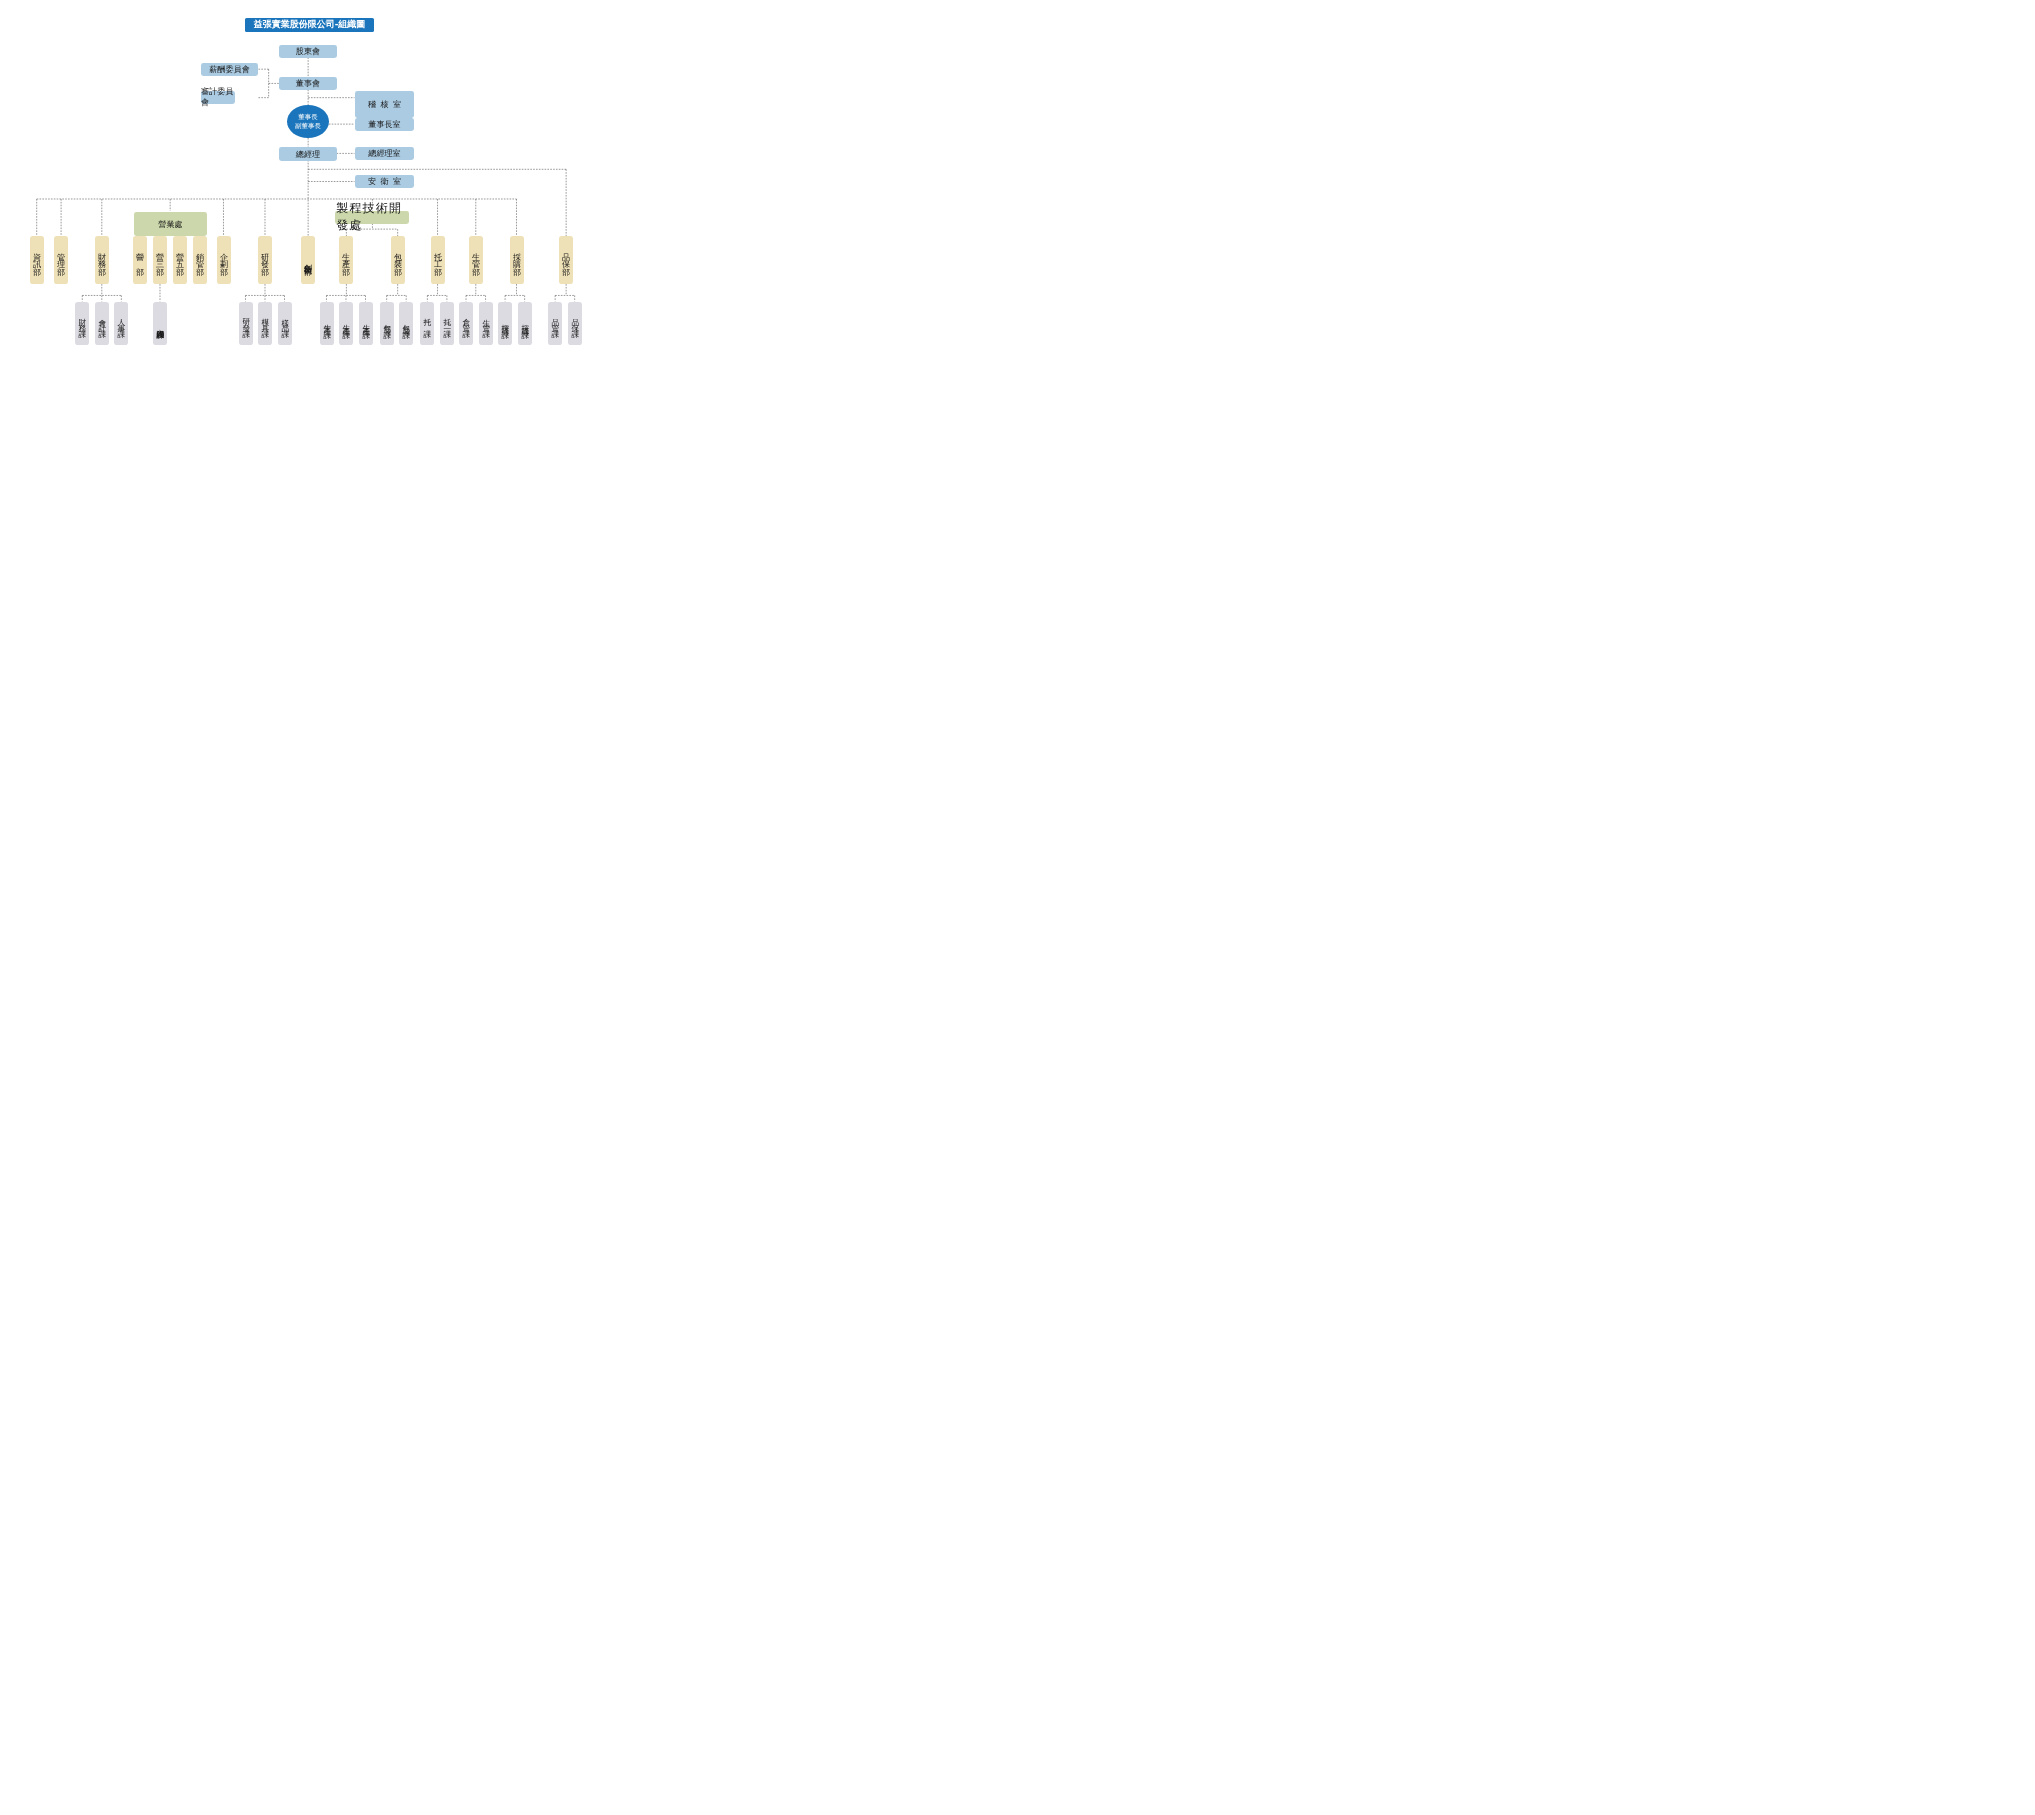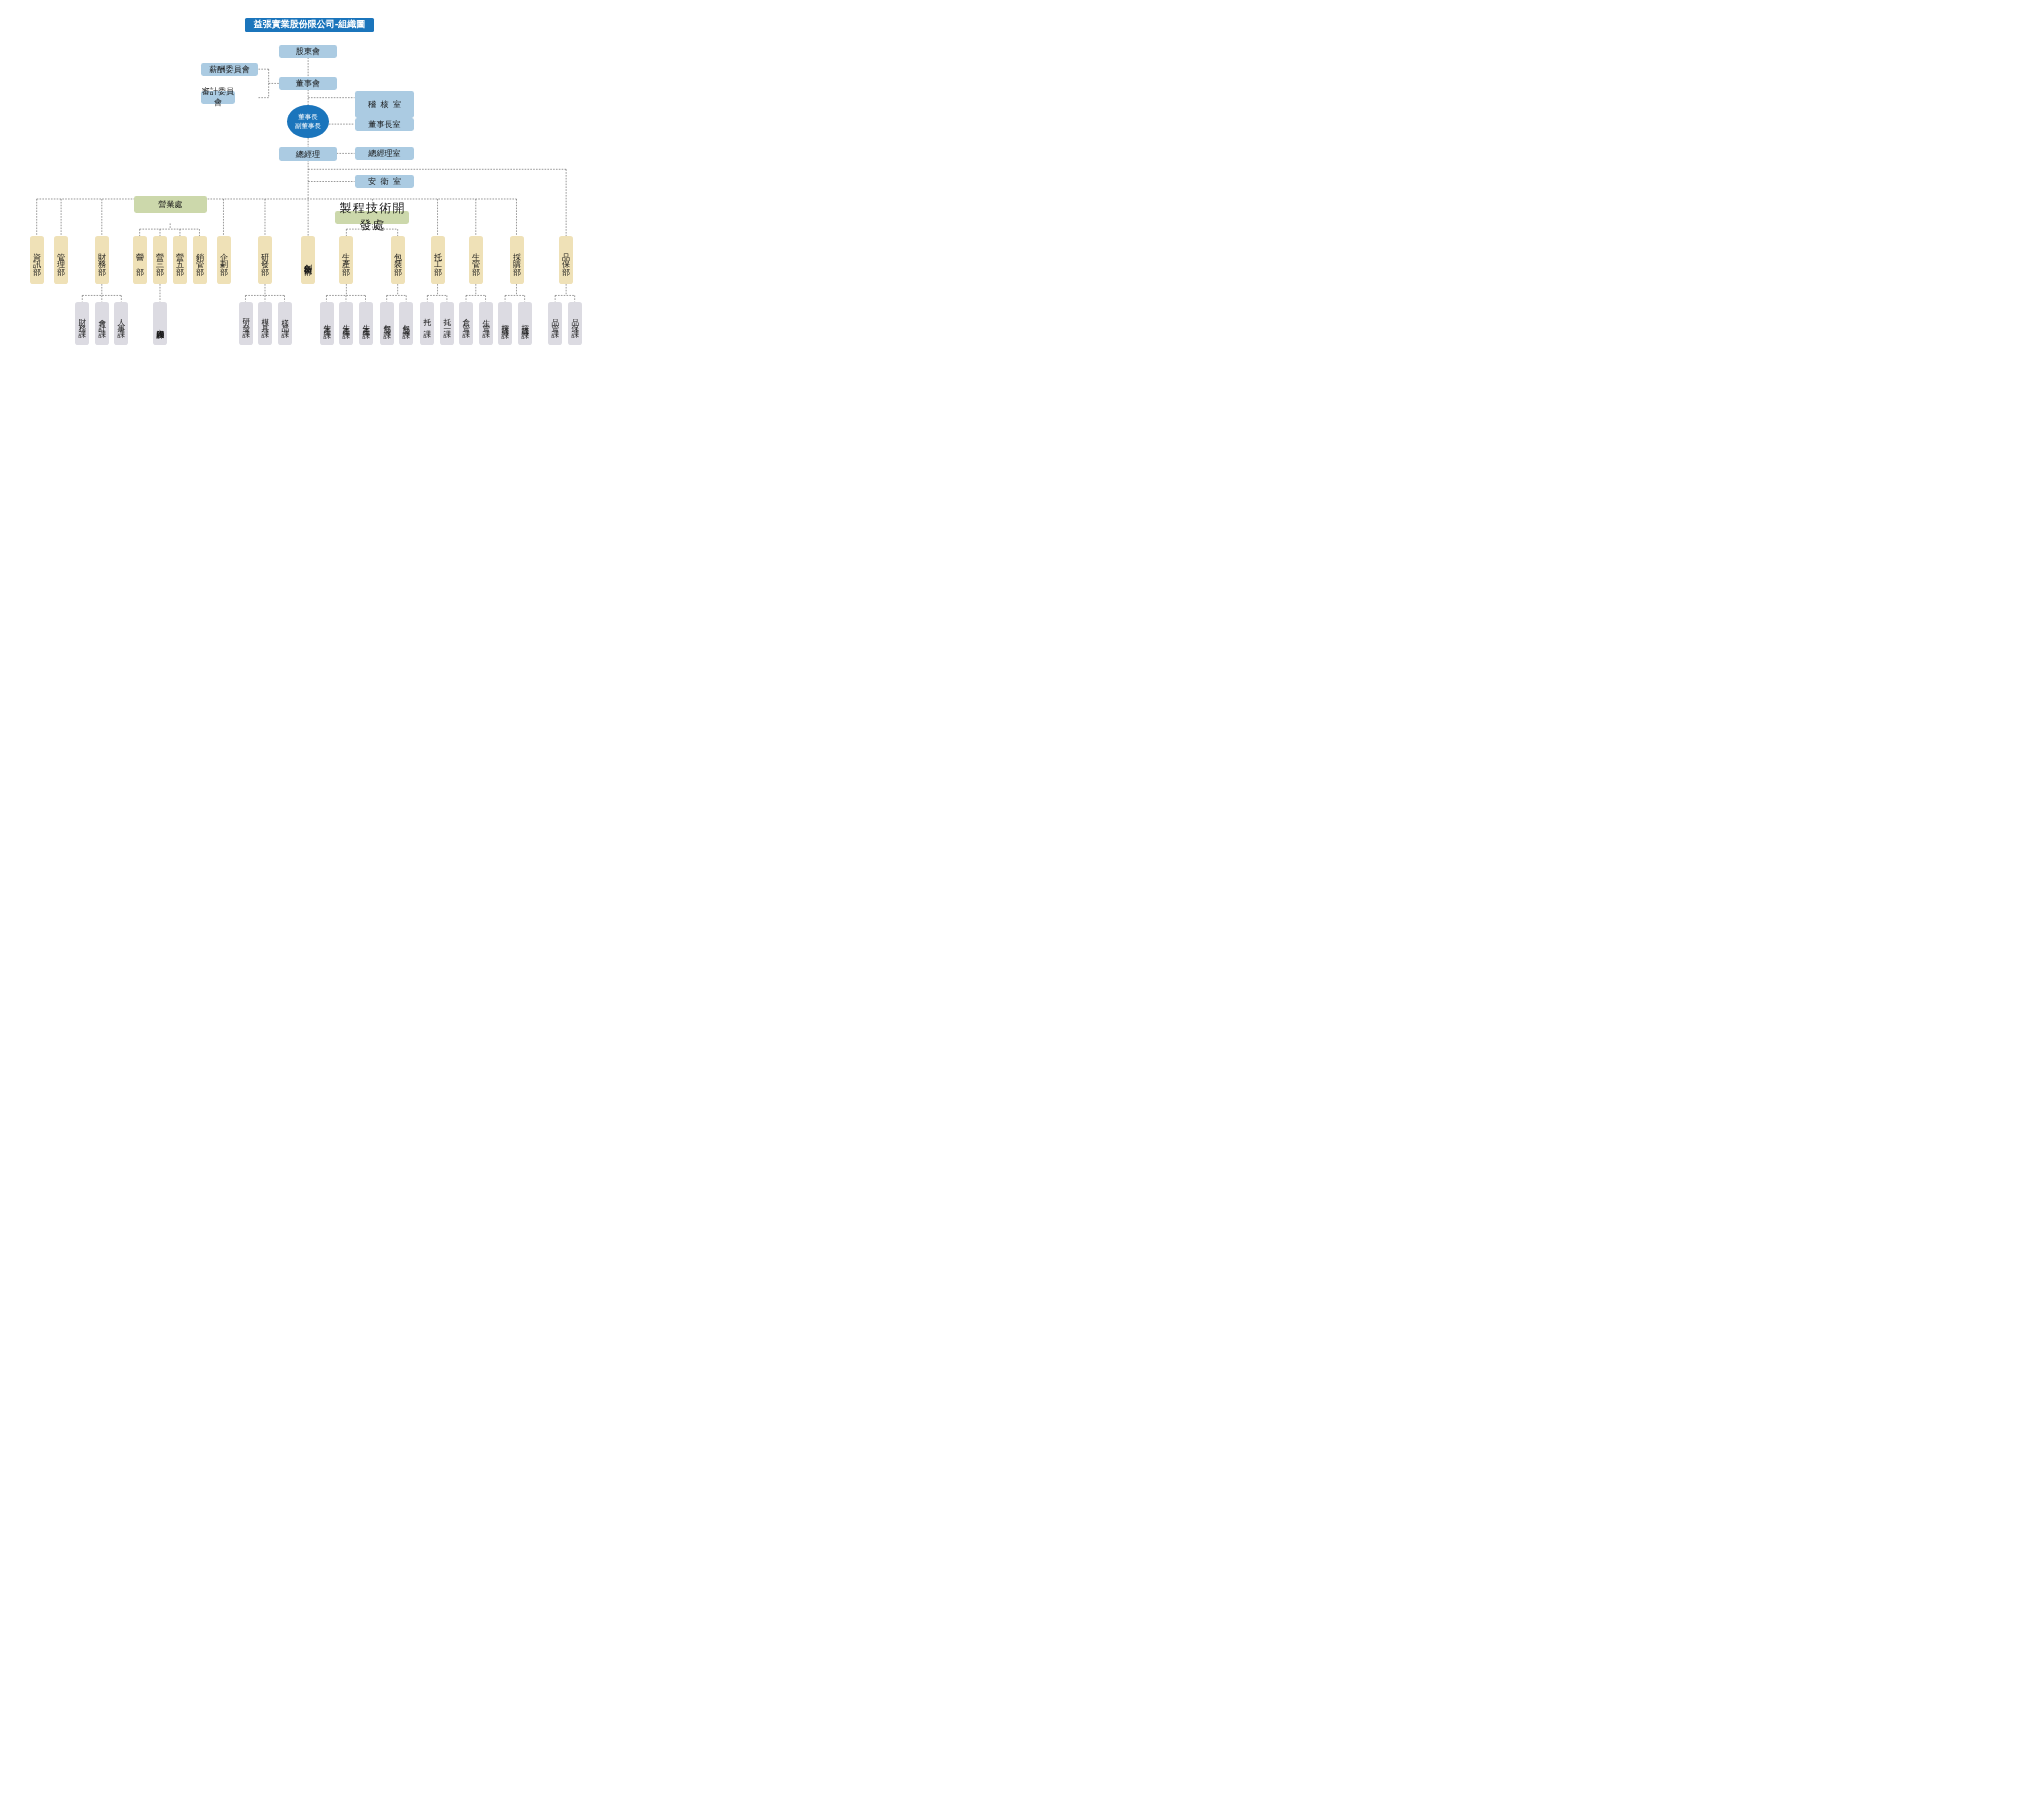--- a/index.html
+++ b/index.html
@@ -1,19 +1,19 @@
 <!DOCTYPE html>
 <html style="font-size:6.5px"><head>
 <meta charset="utf-8">
 <style>
   html,body{margin:0;padding:0;background:#ffffff;font-family:"DejaVu Sans","Liberation Sans",sans-serif;}
   #stage{position:relative;width:613px;height:363px;background:#ffffff;overflow:hidden;}
   #wires{position:absolute;left:0;top:0;width:100%;height:100%;}
   .box{position:absolute;display:flex;align-items:center;justify-content:center;
-       color:#151515;box-sizing:border-box;text-align:center;}
+       color:#151515;box-sizing:border-box;}
   .blue{background:#abcbe2;border-radius:2.4px;font-size:8.1px;}
   .green{background:#ccd8ab;border-radius:2.4px;font-size:8.1px;}
   .tan{background:#efe1b7;border-radius:2.8px;}
   .gray{background:#dcdbe2;border-radius:2.8px;}
   .titlebox{background:#1b75bc;color:#ffffff;font-weight:bold;font-size:9px;border-radius:1.6px;}
   .ellipse{position:absolute;background:#1b75bc;color:#ffffff;border-radius:50%;
            display:flex;flex-direction:column;align-items:center;justify-content:center;
            font-size:6.5px;line-height:1.35;}
   .spread{letter-spacing:.55em;padding-left:.55em;}
   .small7{font-size:12px;letter-spacing:1.2px;padding-left:1.2px;}
@@ -80,21 +80,21 @@
   <div class="box blue" style="left:279px;top:147px;width:58px;height:14px">
     <span>總經理</span>
   </div>
   <div class="box blue" style="left:355px;top:147px;width:59px;height:12.6px">
     <span>總經理室</span>
   </div>
   <div class="box blue" style="left:355px;top:175px;width:59px;height:12.6px">
     <span class="spread">安衛室</span>
   </div>
 
-  <div class="box green" style="left:134px;top:196px;width:73px;height:17px">
+  <div class="box green" style="left:134px;top:212px;width:73px;height:24px">
     <span>營業處</span>
   </div>
   <div class="box green" style="left:335px;top:211px;width:74px;height:12.6px">
     <span class="small7">製程技術開發處</span>
   </div>
 
   <div class="box tan" style="left:30px;top:236px;width:14px;height:48px">
       <span class="vt ls17">資訊部</span>
     </div>
   <div class="box tan" style="left:54px;top:236px;width:14px;height:48px">

